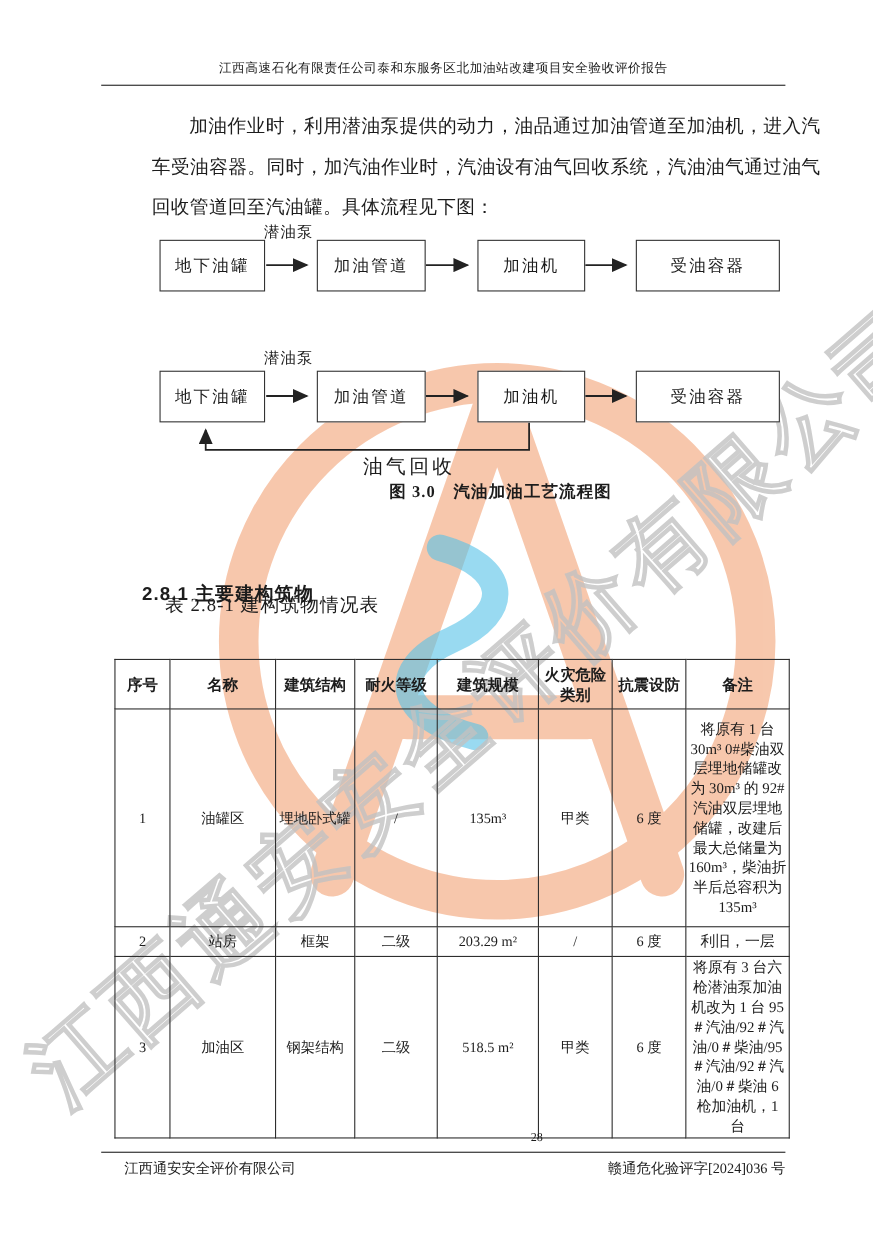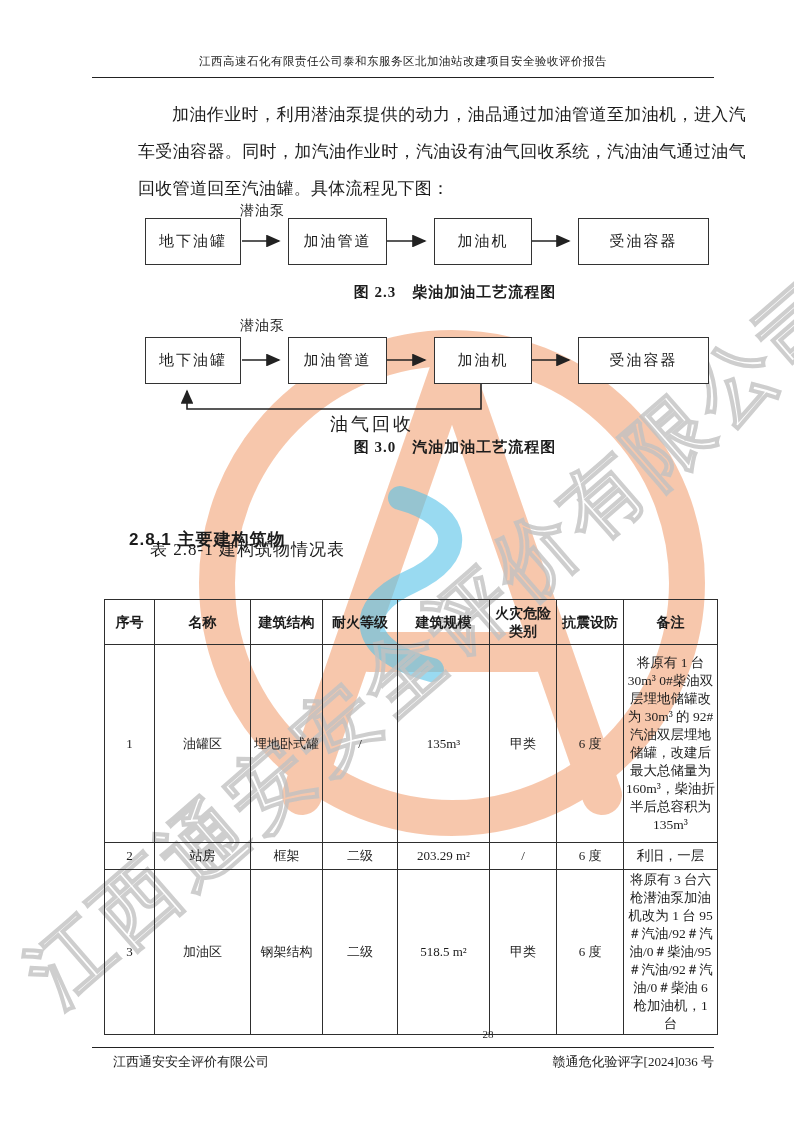--- a/index.html
+++ b/index.html
@@ -110,21 +110,20 @@
     <line x1="532" y1="360" x2="569" y2="360" stroke="#222" stroke-width="1.6" marker-end="url(#arr)"></line>
 
     <path d="M481,384 L481,409 L187,409 L187,391" fill="none" stroke="#222" stroke-width="1.6" marker-end="url(#arr)"></path>
   </svg>
 
   <div class="abs pump-label" style="left:240px;top:202px;">潜油泵</div>
   <div class="abs flow-box" style="left:145px;top:218px;width:96px;">地下油罐</div>
   <div class="abs flow-box" style="left:288px;top:218px;width:99px;">加油管道</div>
   <div class="abs flow-box" style="left:434px;top:218px;width:98px;">加油机</div>
   <div class="abs flow-box" style="left:578px;top:218px;width:131px;">受油容器</div>
-  <div class="abs fig-caption" style="top:283px;">图 2.3　柴油加油工艺流程图</div>
 
   <div class="abs pump-label" style="left:240px;top:317px;">潜油泵</div>
   <div class="abs flow-box" style="left:145px;top:337px;width:96px;">地下油罐</div>
   <div class="abs flow-box" style="left:288px;top:337px;width:99px;">加油管道</div>
   <div class="abs flow-box" style="left:434px;top:337px;width:98px;">加油机</div>
   <div class="abs flow-box" style="left:578px;top:337px;width:131px;">受油容器</div>
   <div class="abs return-label" style="left:330px;top:412px;">油气回收</div>
   <div class="abs fig-caption" style="top:438px;">图 3.0　汽油加油工艺流程图</div>
 
   <div class="abs h-2-8-1">2.8.1 主要建构筑物</div>

